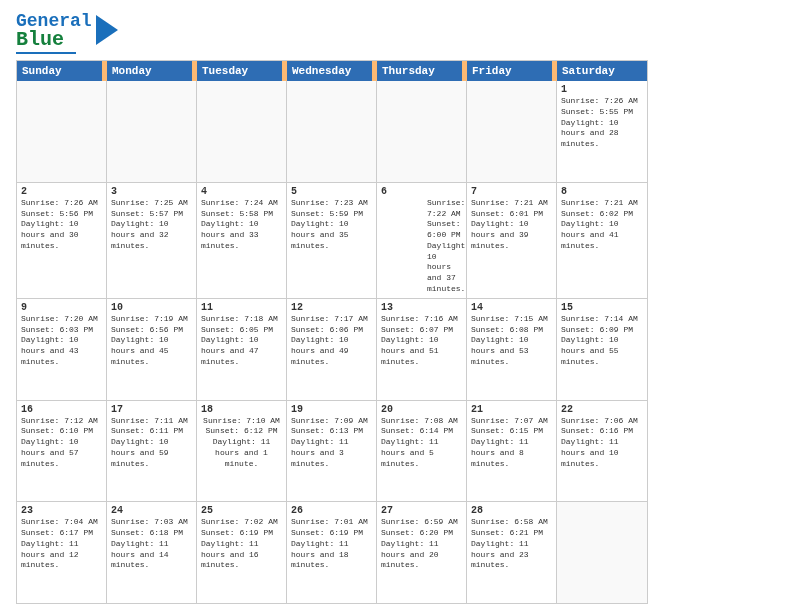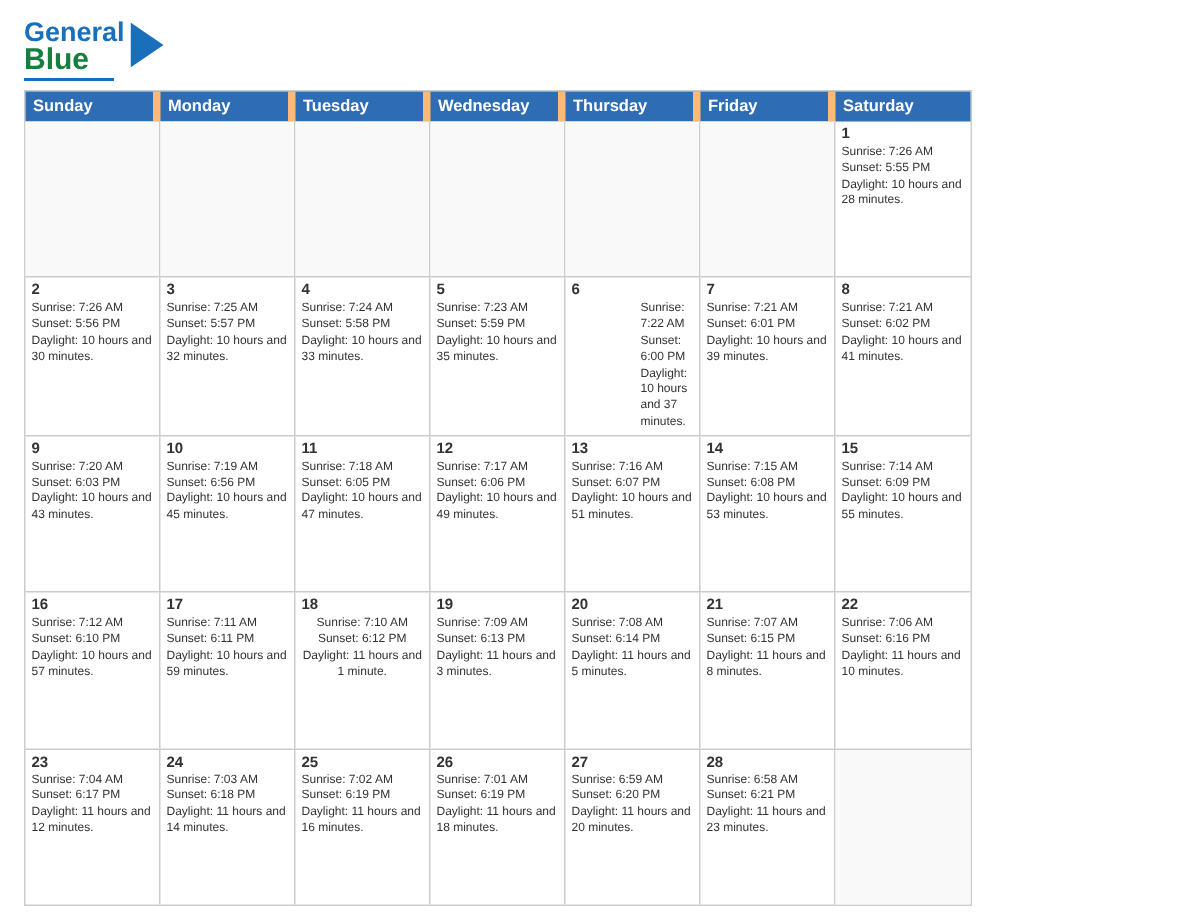--- a/index.html
+++ b/index.html
@@ -9,20 +9,21 @@
       width: 792px;
       height: 612px;
       overflow: hidden;
     }
     .page {
       width: 652px;
       height: 612px;
       padding: 12px 4px 8px 16px;
       display: flex;
       flex-direction: column;
+      font-family: Liberation Mono, monospace;
     }
     .header {
       display: flex;
       justify-content: space-between;
       align-items: flex-start;
       margin-bottom: 6px;
     }
     .logo {
       display: flex;
       flex-direction: column;

